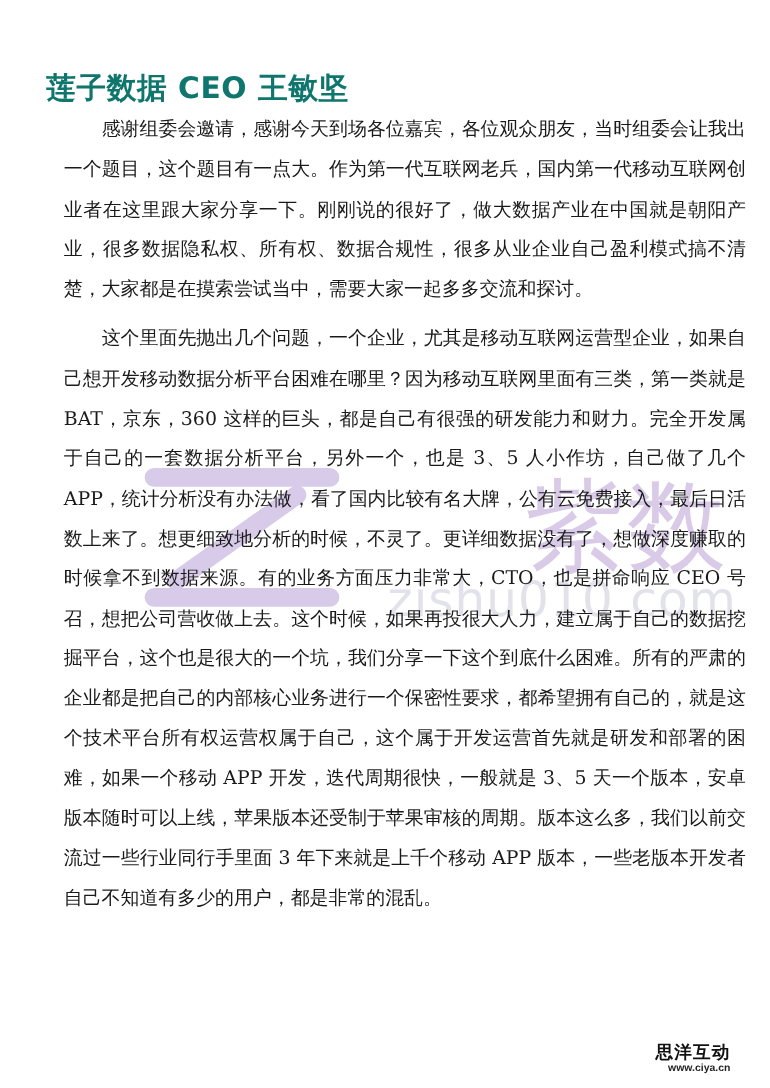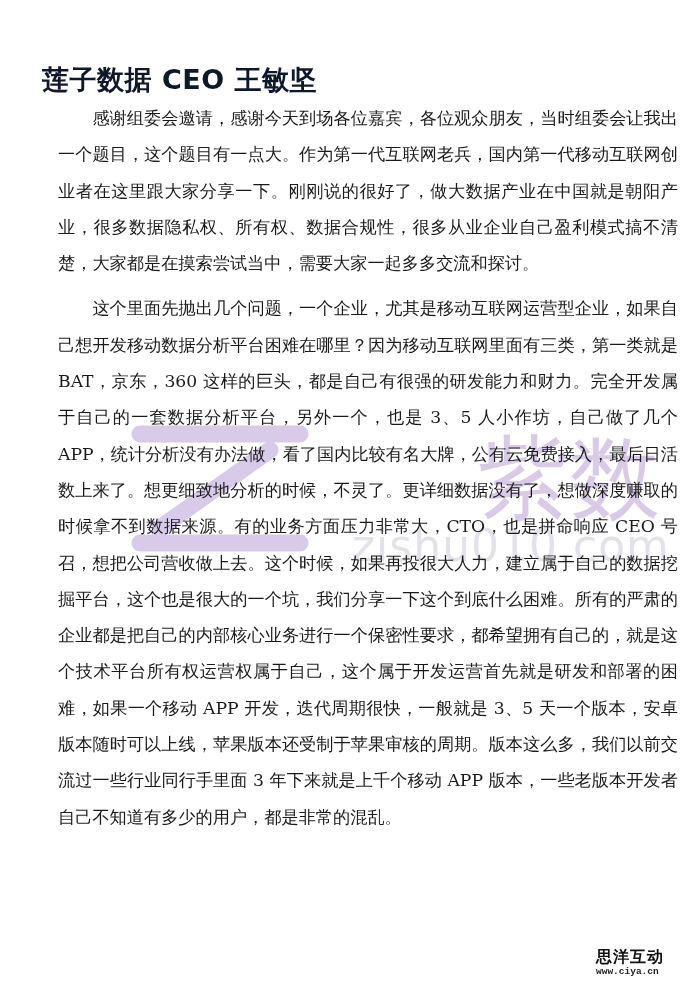--- a/index.html
+++ b/index.html
@@ -1,50 +1,50 @@
 <!DOCTYPE html>
 <html><head>
   <meta charset="utf-8">
   <style>
     html, body { margin: 0; padding: 0; background: #ffffff; }
     body { width: 700px; height: 989px; position: relative; overflow: hidden; }
     .page { position: absolute; left: 0; top: 0; width: 700px; height: 989px; background: #fff; }
     .title {
       position: absolute; left: 42px; top: 62px;
       font-family: "DejaVu Sans", sans-serif; font-weight: bold; font-size: 27px;
-      color: #0f172a; letter-spacing: 0.5px; white-space: nowrap;
+      color: #0f766e; letter-spacing: 0.5px; white-space: nowrap;
     }
     .body-text {
       position: absolute; left: 58px; top: 100px; width: 620px;
       font-family: "DejaVu Serif", serif; font-size: 17.2px; color: #1a1a1a;
       line-height: 36.3px; text-align: justify;
       z-index: 2;
     }
     .body-text p { margin: 0 0 9px 0; text-indent: 2em; }
     .watermark { position: absolute; left: 0; top: 0; width: 700px; height: 989px; z-index: 1; pointer-events: none; }
     .wm-cn {
       position: absolute; left: 478px; top: 418px;
       font-family: "DejaVu Sans", sans-serif; font-size: 90px; font-weight: normal;
       color: #d9cbe8; letter-spacing: 2px; white-space: nowrap;
     }
     .wm-url {
       position: absolute; left: 352px; top: 520px;
       font-family: "DejaVu Sans", sans-serif; font-size: 44px;
       color: #e2e2ea; letter-spacing: 1px; white-space: nowrap;
     }
     .logo {
-      position: absolute; left: 596px; top: 948px; text-align: left; z-index: 3;
+      position: absolute; left: 596px; top: 948px; text-align: right; z-index: 3;
     }
     .logo-cn {
       font-family: "DejaVu Sans", sans-serif; font-weight: bold; font-size: 16px; color: #111;
       letter-spacing: 1px; line-height: 18px;
       text-shadow: 1px 0 #fff, -1px 0 #fff, 0 1px #fff, 0 -1px #fff;
     }
     .logo-url {
-      font-family: Liberation Mono, monospace; font-weight: bold; font-size: 9.5px; color: #222;
+      font-family: Liberation Sans, sans-serif; font-weight: bold; font-size: 9.5px; color: #222;
       line-height: 11px;
     }
   </style>
 </head>
 <body>
 
 <div class="page">
 
   <div class="watermark">
     <svg width="700" height="989" style="position:absolute;left:0;top:0">

